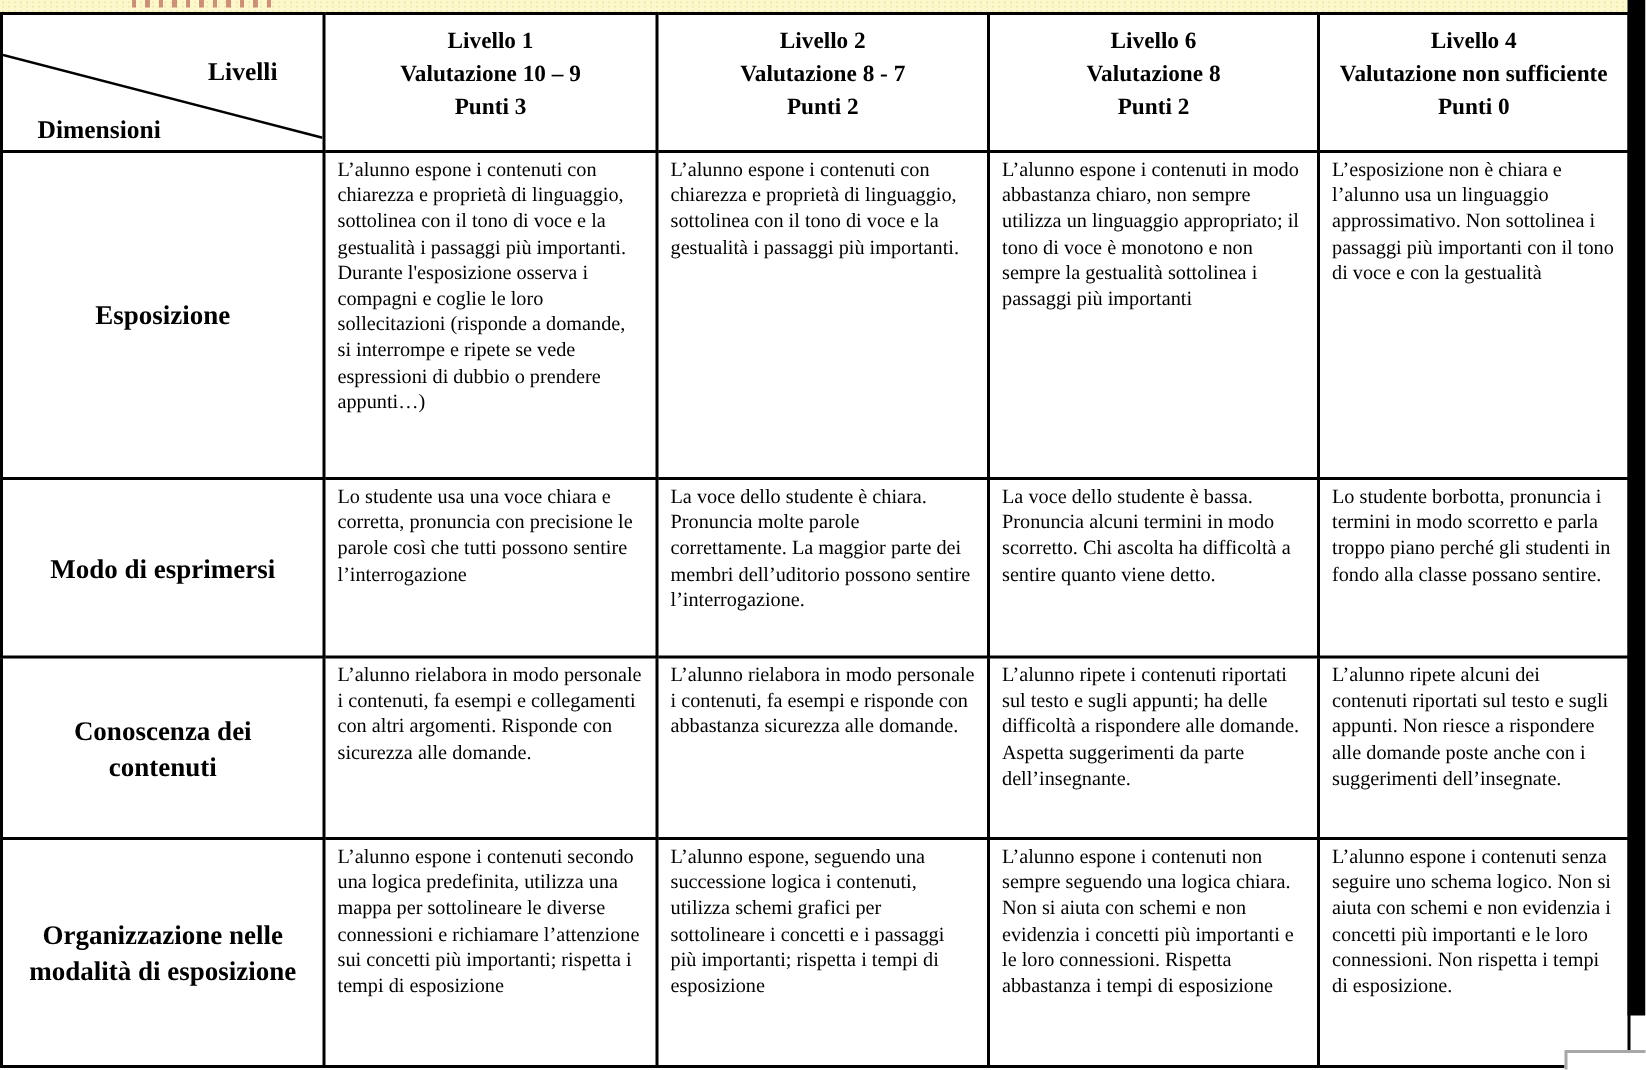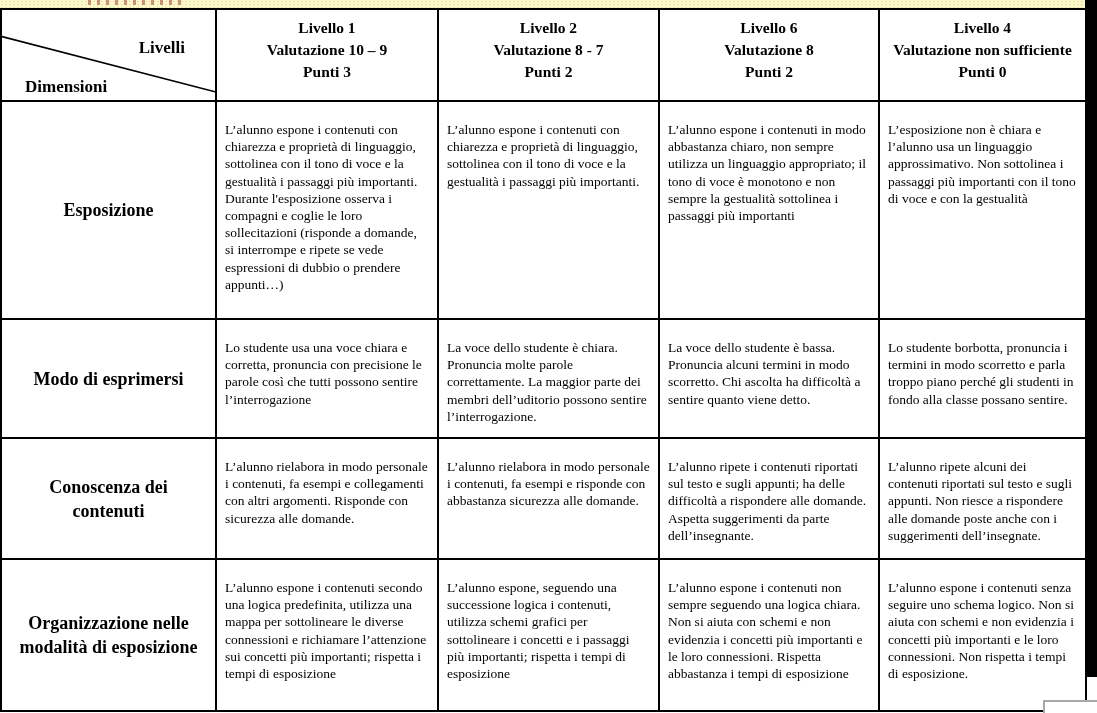--- a/index.html
+++ b/index.html
@@ -46,21 +46,21 @@
   .rubric th.level-head {
     font-size: 15.5px; font-weight: bold; text-align: center;
     vertical-align: top; padding: 7px 10px 0 10px; line-height: 22px;
   }
   .rubric td.dim-cell {
     font-size: 18px; font-weight: bold; text-align: center;
     vertical-align: middle; line-height: 24px; padding: 0 12px; margin-left: 48px;
   }
   .rubric td.desc-cell {
     font-size: 13.5px; vertical-align: top;
-    padding: 19px 8px 0 8px; line-height: 17.2px;
+    padding: 2px 8px 0 8px; line-height: 17.2px;
   }
   
   .corner-cell { position: relative; vertical-align: top; text-decoration: underline; }
   .corner-cell svg { position: absolute; left: 0; top: 0; width: 100%; height: 100%; }
   .corner-livelli {
     position: absolute; top: 28px; right: 30px;
     font-size: 17px; font-weight: bold;
   }
   .corner-dimensioni {
     position: absolute; bottom: 3px; left: 23px;

